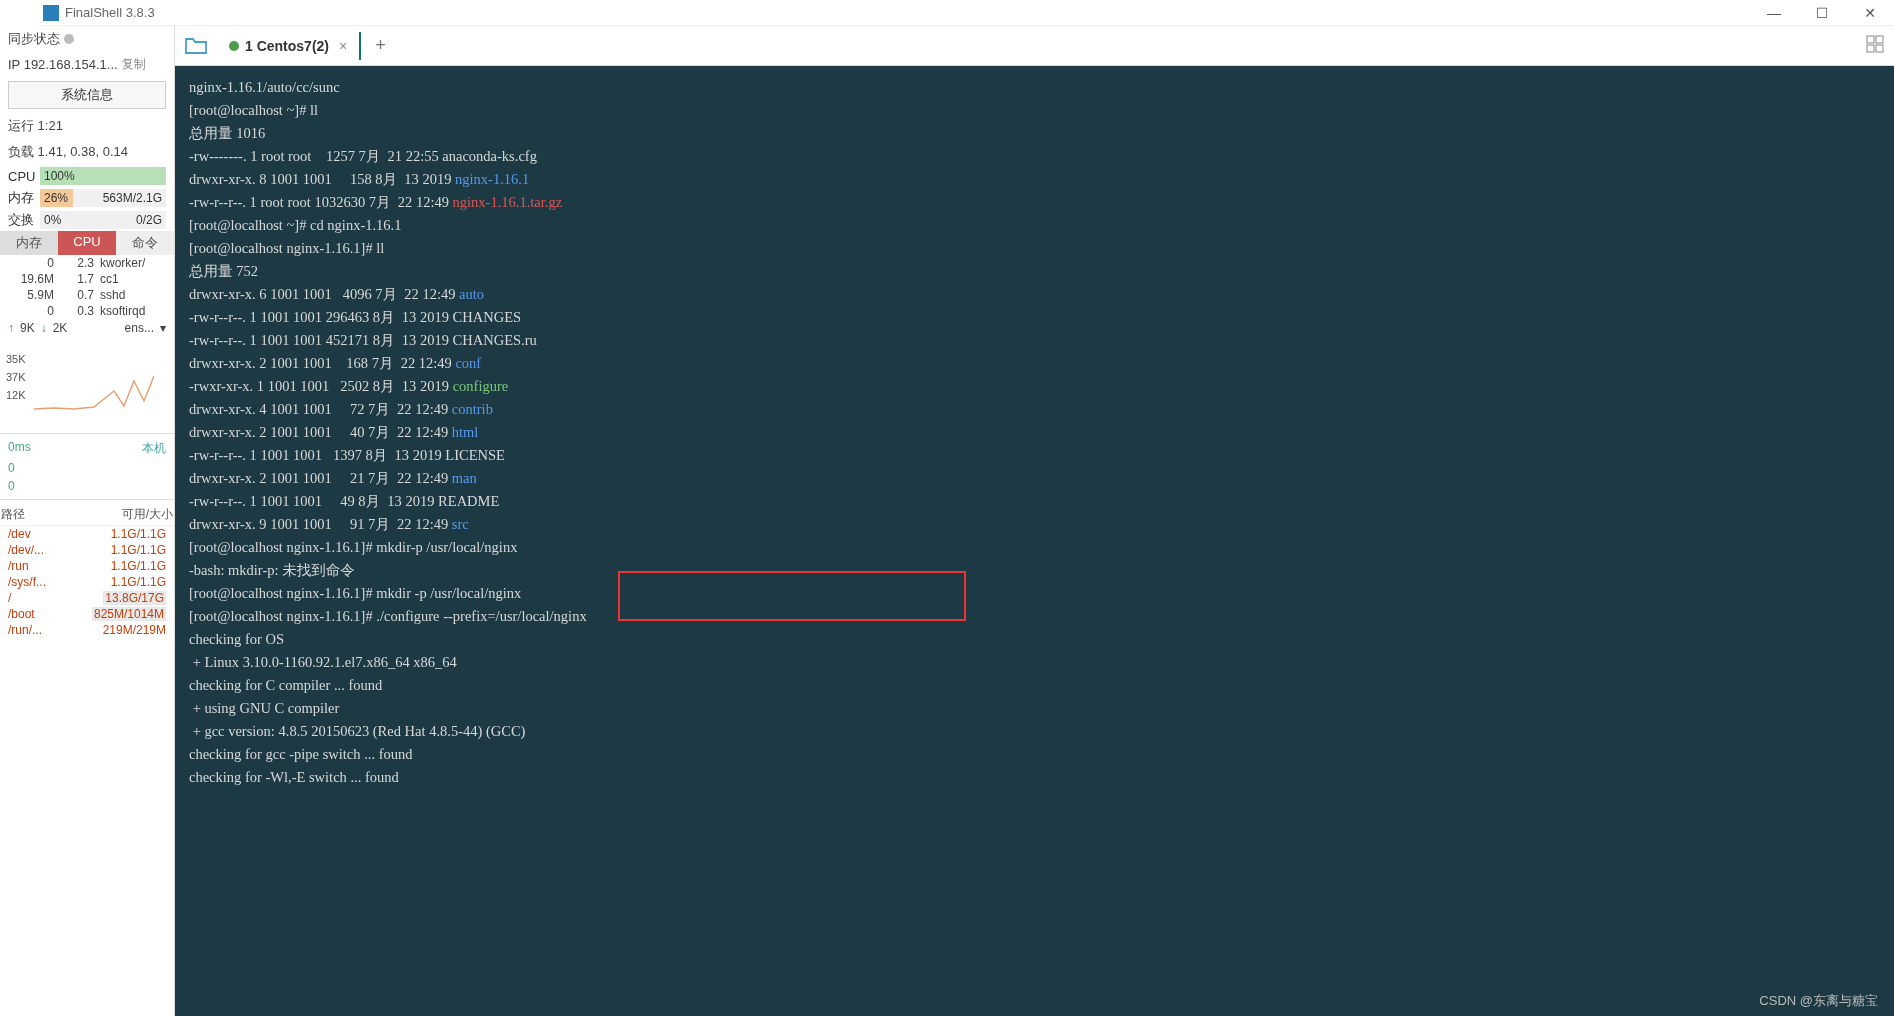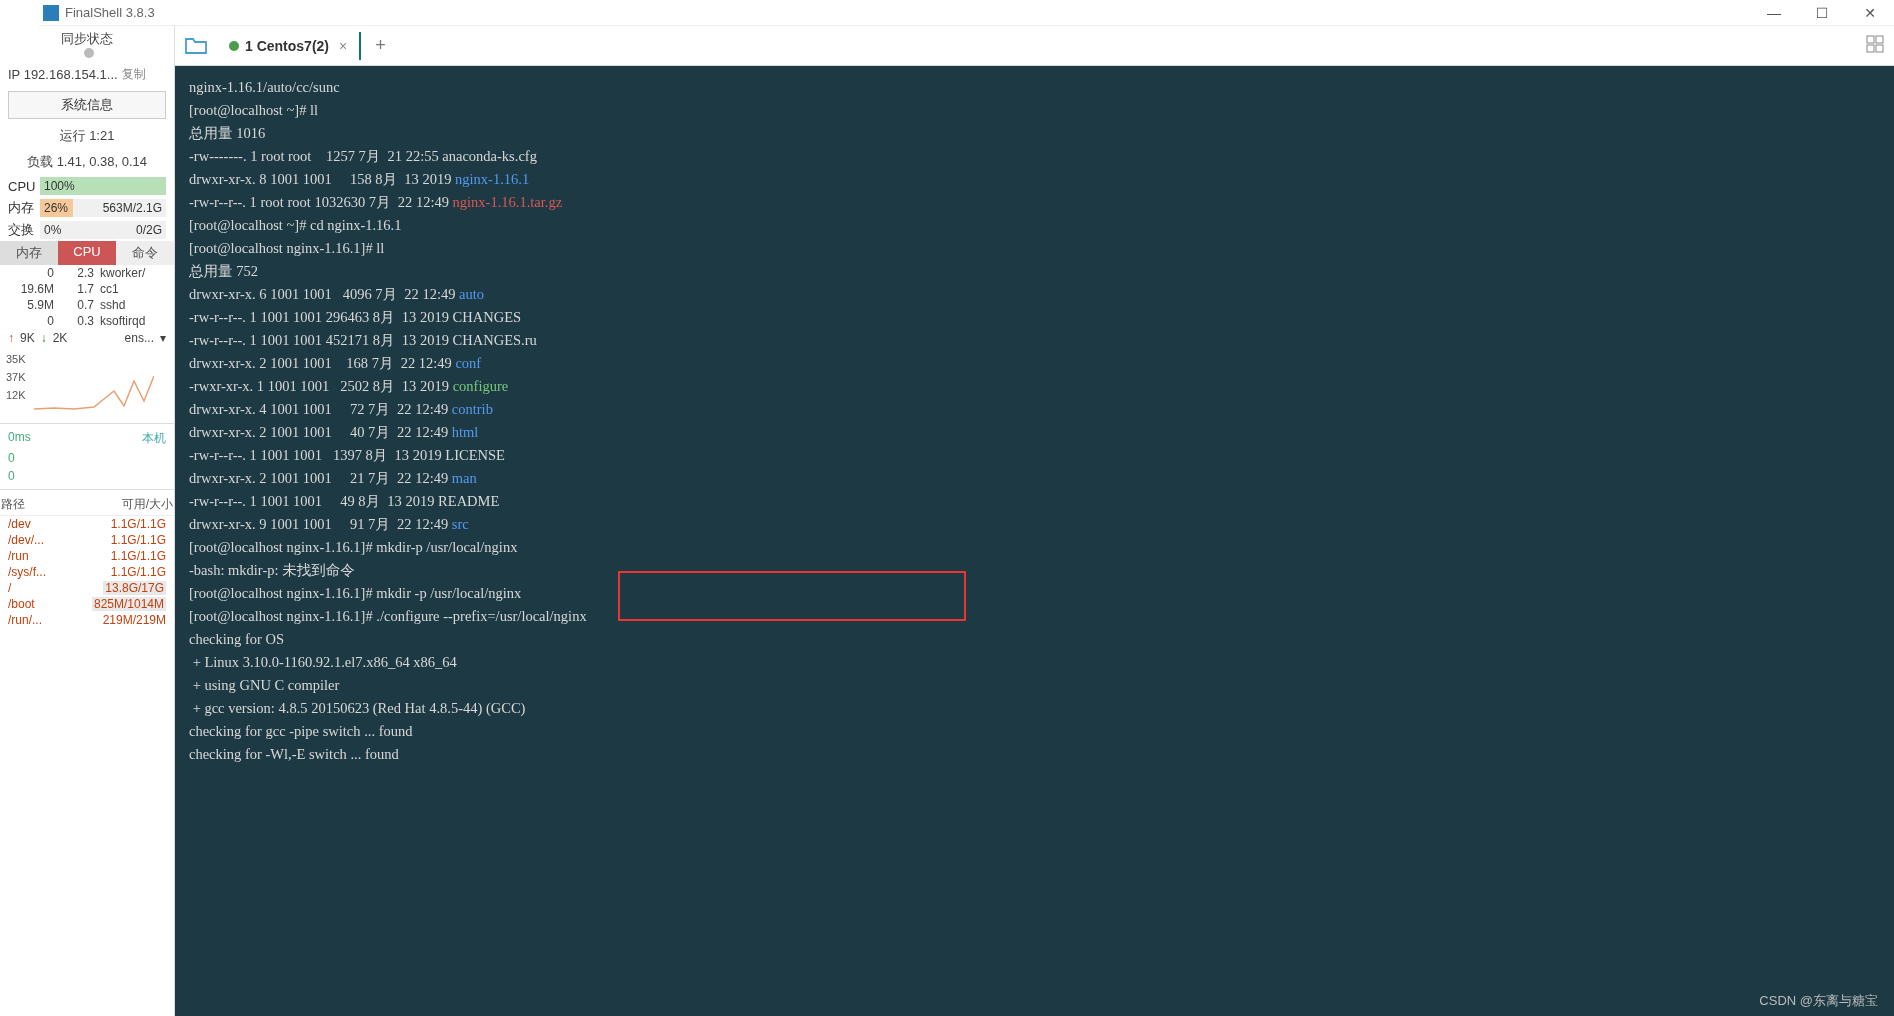--- a/index.html
+++ b/index.html
@@ -4,21 +4,21 @@
 <style>
 * { margin: 0; padding: 0; box-sizing: border-box; }
 body { font-family: "Microsoft YaHei", "Segoe UI", sans-serif; font-size: 13px; background: #fff; color: #333; width: 1894px; height: 1016px; overflow: hidden; position: relative; }
 .titlebar { height: 26px; display: flex; align-items: center; padding: 0 4px; background: #fff; border-bottom: 1px solid #eee; margin-left: 39px; }
 .titlebar-icon { width: 16px; height: 16px; background: #2a7fb8; margin-right: 6px; }
 .titlebar-title { flex: 1; color: #666; font-size: 13px; }
 .titlebar-controls { display: flex; gap: 8px; }
 .titlebar-btn { width: 40px; height: 20px; display: flex; align-items: center; justify-content: center; color: #555; font-size: 14px; cursor: pointer; }
 .main { display: flex; height: calc(100% - 26px); }
 .sidebar { width: 175px; background: #fff; border-right: 1px solid #ddd; display: flex; flex-direction: column; font-size: 13px; }
-.side-row { padding: 4px 8px; display: flex; align-items: center; color: #444; flex-direction: column; }
+.side-row { padding: 4px 8px; display: flex; align-items: center; color: #444; }
 .sync-dot { width: 10px; height: 10px; border-radius: 50%; background: #bbb; margin-left: 4px; }
 .ip-row { padding: 4px 8px; color: #444; display: flex; align-items: center; }
 .copy-link { color: #888; margin-left: 4px; font-size: 12px; }
 .sysinfo-btn { margin: 4px 8px; padding: 4px 0; text-align: center; border: 1px solid #ccc; background: #f7f7f7; cursor: pointer; }
 .stat-row { padding: 2px 8px; display: flex; align-items: center; color: #333; font-size: 13px; }
 .stat-label { width: 32px; }
 .bar-wrap { flex: 1; height: 18px; background: #f0f0f0; position: relative; display: flex; align-items: center; }
 .bar-fill { position: absolute; left: 0; top: 0; bottom: 0; }
 .bar-text { position: relative; z-index: 1; font-size: 12px; padding: 0 4px; width: 100%; display: flex; justify-content: space-between; }
 .cpu-fill { background: #b8e0b8; }
@@ -29,21 +29,21 @@
 .tab-hdr .active { background: #cc5555; color: #fff; }
 .tab-hdr .first { background: #ddd; }
 .proc-table { font-size: 12px; }
 .proc-row { display: flex; padding: 1px 4px; color: #444; }
 .proc-row .c1 { width: 56px; text-align: right; padding-right: 6px; }
 .proc-row .c2 { width: 40px; text-align: right; padding-right: 6px; }
 .proc-row .c3 { flex: 1; }
 .net-row { padding: 2px 8px; display: flex; align-items: center; font-size: 12px; color: #444; gap: 6px; }
 .up-arrow { color: #cc3333; }
 .down-arrow { color: #338833; }
-.chart-area { height: 60px; margin: 6px 4px; position: relative; text-decoration: underline; }
+.chart-area { height: 60px; margin: 16px 4px; position: relative; text-decoration: underline; }
 .chart-y { position: absolute; left: 2px; font-size: 11px; color: #555; }
 .chart-line { position: absolute; bottom: 2px; left: 30px; right: 2px; height: 40px; }
 .divider { height: 1px; background: #ddd; margin: 4px 0; }
 .latency-row { padding: 2px 8px; display: flex; justify-content: space-between; font-size: 12px; color: #4a7; }
 .disk-hdr { display: flex; padding: 2px 1px; font-size: 12px; color: #555; border-bottom: 1px solid #eee; }
 .disk-hdr .p1 { flex: 1; }
 .disk-hdr .p2 { width: 90px; text-align: right; }
 .disk-row { display: flex; padding: 1px 8px; font-size: 12px; color: #c2410c; }
 .disk-row .p1 { flex: 1; }
 .disk-row .p2 { width: 90px; text-align: right; }
@@ -259,20 +259,21 @@
         <div class="line"><span>-rw-r--r--. 1 1001 1001   1397 8月  13 2019 LICENSE</span></div>
         <div class="line"><span>drwxr-xr-x. 2 1001 1001     21 7月  22 12:49 </span><span class="t-blue">man</span></div>
         <div class="line"><span>-rw-r--r--. 1 1001 1001     49 8月  13 2019 README</span></div>
         <div class="line"><span>drwxr-xr-x. 9 1001 1001     91 7月  22 12:49 </span><span class="t-blue">src</span></div>
         <div class="line"><span>[root@localhost nginx-1.16.1]# mkdir-p /usr/local/nginx</span></div>
         <div class="line"><span>-bash: mkdir-p: 未找到命令</span></div>
         <div class="line"><span>[root@localhost nginx-1.16.1]# mkdir -p /usr/local/nginx</span></div>
         <div class="line"><span>[root@localhost nginx-1.16.1]# ./configure --prefix=/usr/local/nginx</span></div>
         <div class="line"><span>checking for OS</span></div>
         <div class="line"><span> + Linux 3.10.0-1160.92.1.el7.x86_64 x86_64</span></div>
+        <div class="line"><span>checking for C compiler ... found</span></div>
         <div class="line"><span> + using GNU C compiler</span></div>
         <div class="line"><span> + gcc version: 4.8.5 20150623 (Red Hat 4.8.5-44) (GCC)</span></div>
         <div class="line"><span>checking for gcc -pipe switch ... found</span></div>
         <div class="line"><span>checking for -Wl,-E switch ... found</span></div>
       </div>
   </div>
 </div>
 
 <div class="watermark">CSDN @东离与糖宝</div>
 

